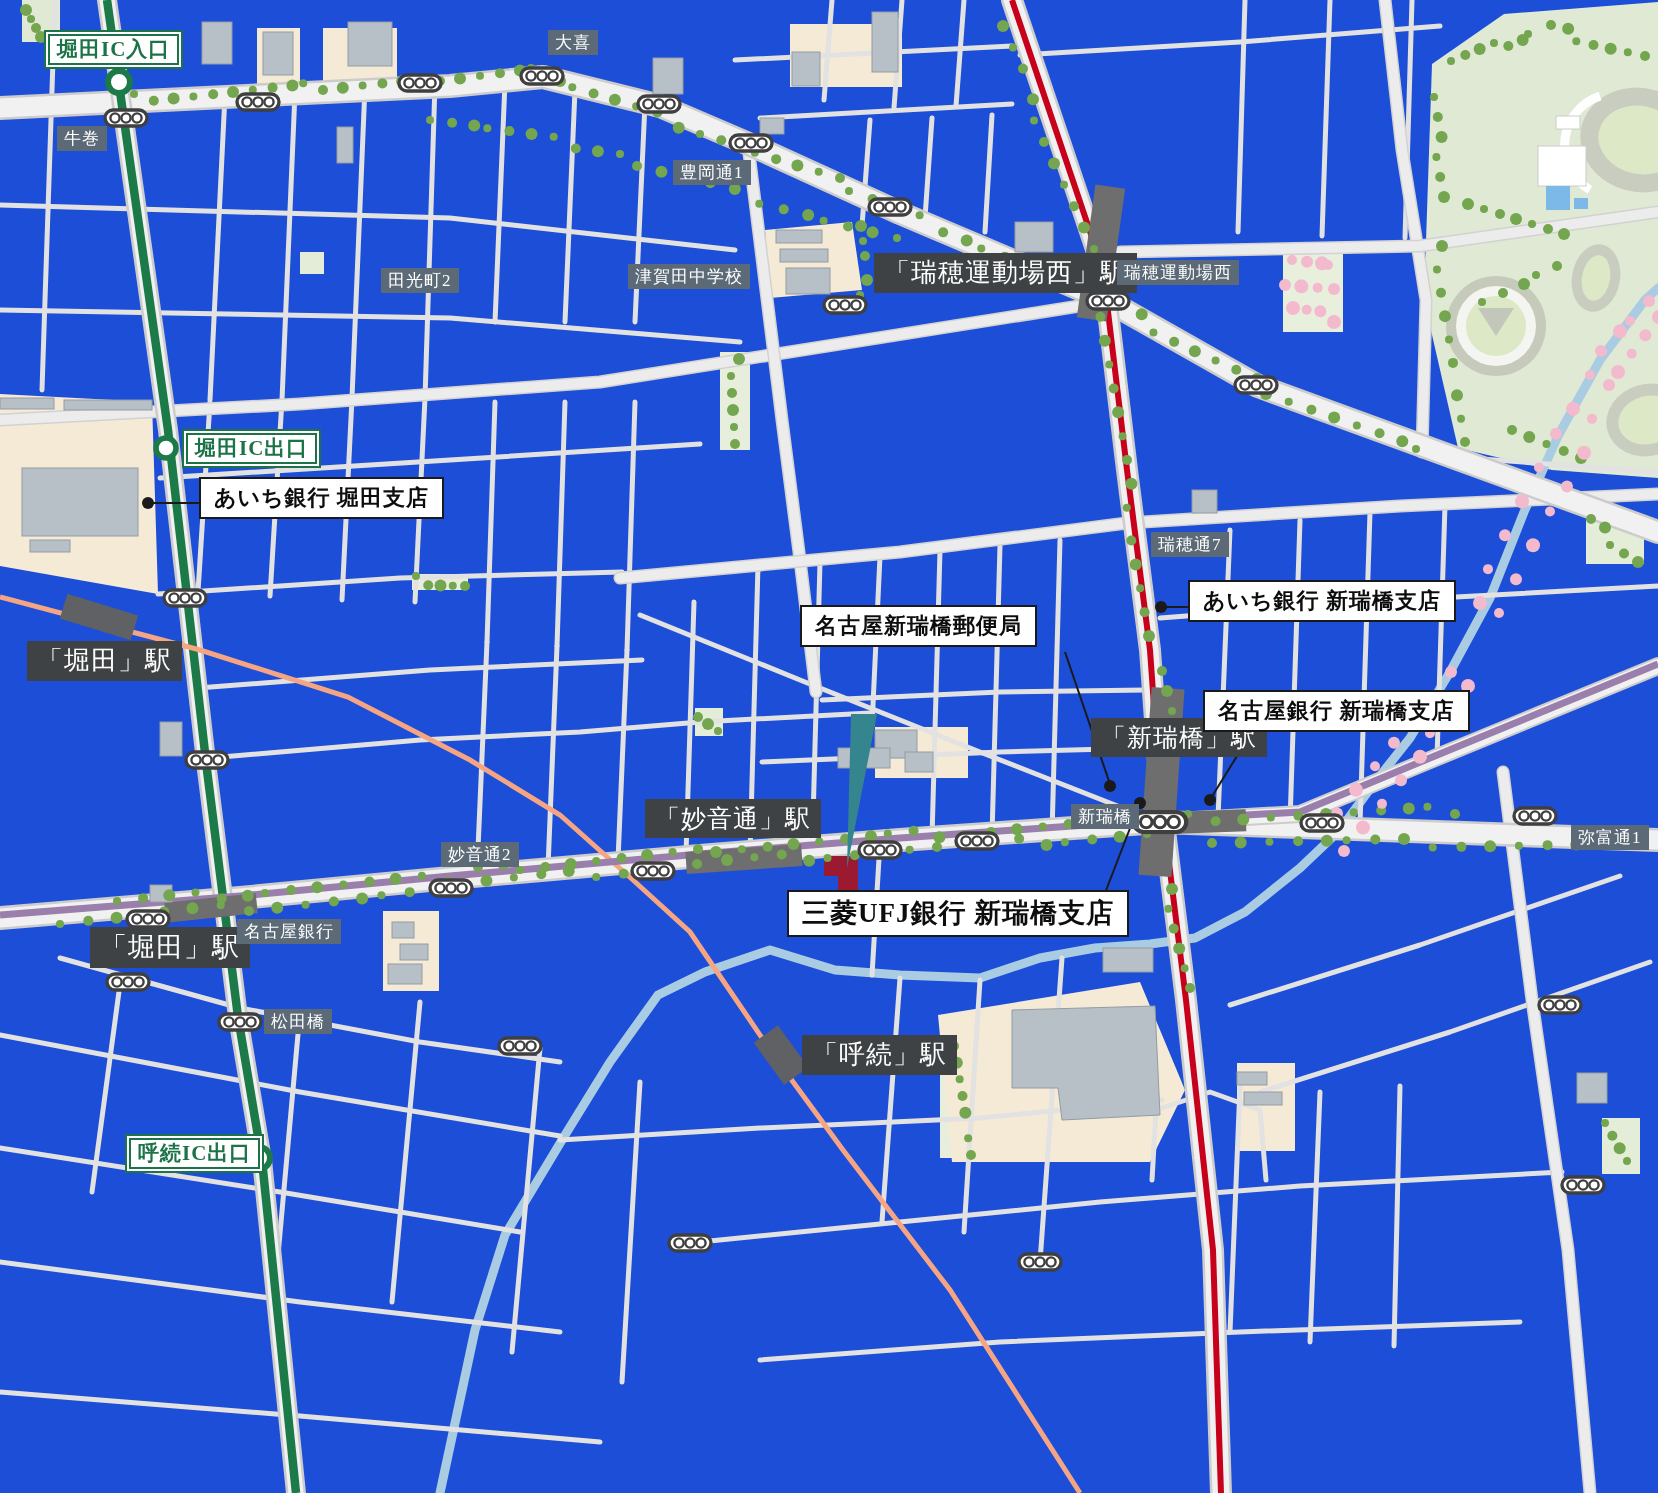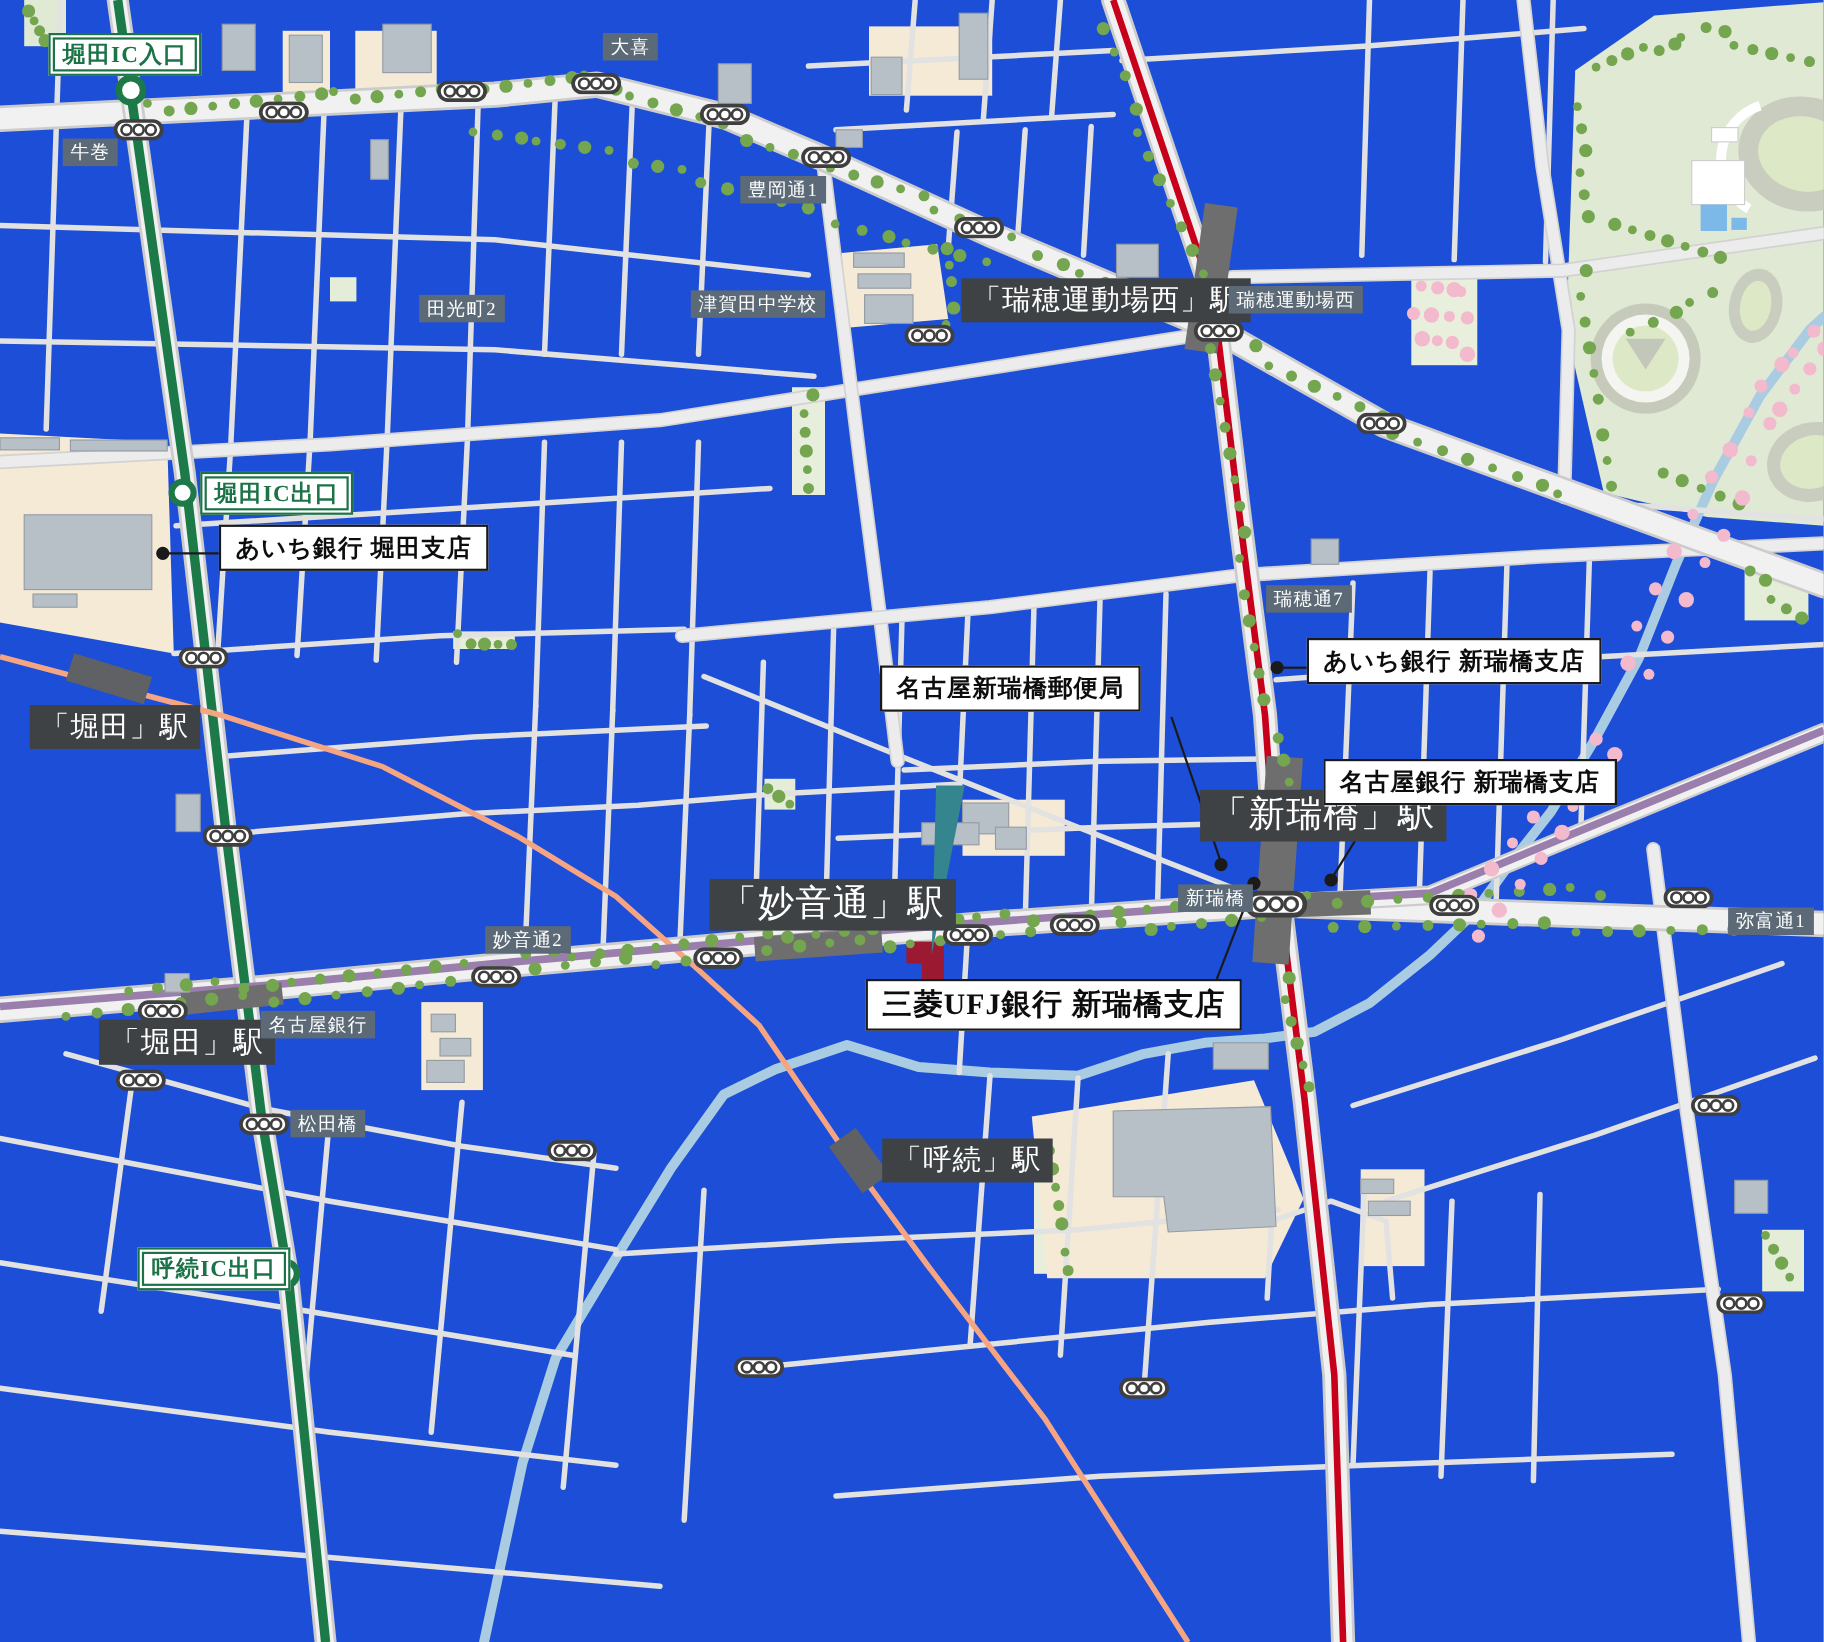--- a/index.html
+++ b/index.html
@@ -1,21 +1,21 @@
 <!DOCTYPE html>
 <html style="--teal: #35858f; --green: #1c7347; --stbg: #3e4245; --rdbg: #5b6a76;"><head>
 <meta charset="utf-8">
 <style>
   html,body{margin:0;padding:0;background:#fff;}
   .stage{position:relative;width:1658px;height:1493px;background:#1d4ed8;overflow:hidden;
          font-family:Liberation Serif, serif;}
   .stage svg{position:absolute;left:0;top:0;}
   .lbl{position:absolute;white-space:nowrap;line-height:1;display:flex;align-items:center;
        justify-content:center;box-sizing:border-box;z-index:5;}
-  .st{background:var(--stbg,#3e4245);color:#fff;padding:7px 10px;letter-spacing:1px;font-size:33px;}
+  .st{background:var(--stbg,#3e4245);color:#fff;padding:7px 10px;letter-spacing:1px;font-size:25px;}
   .rd{background:var(--rdbg,#5b6a76);color:#fff;font-size:17px;padding:4px 7px;letter-spacing:1px;}
   .ic{background:#fff;border:6px double var(--green,#1c7347);color:var(--green,#1c7347);
       font-size:21px;padding:3px 7px;font-weight:bold;letter-spacing:1px;}
   .poi{background:#fff;border:2px solid #1a1a1a;color:#0d0d0d;padding:8px 13px;font-size:22px;font-weight:bold;letter-spacing:1px;}
   .prop{background:var(--teal,#35858f);color:#fff;padding:10px 20px;font-size:29px;letter-spacing:3px;}
 </style>
 </head>
 <body>
 
 <div class="stage">

